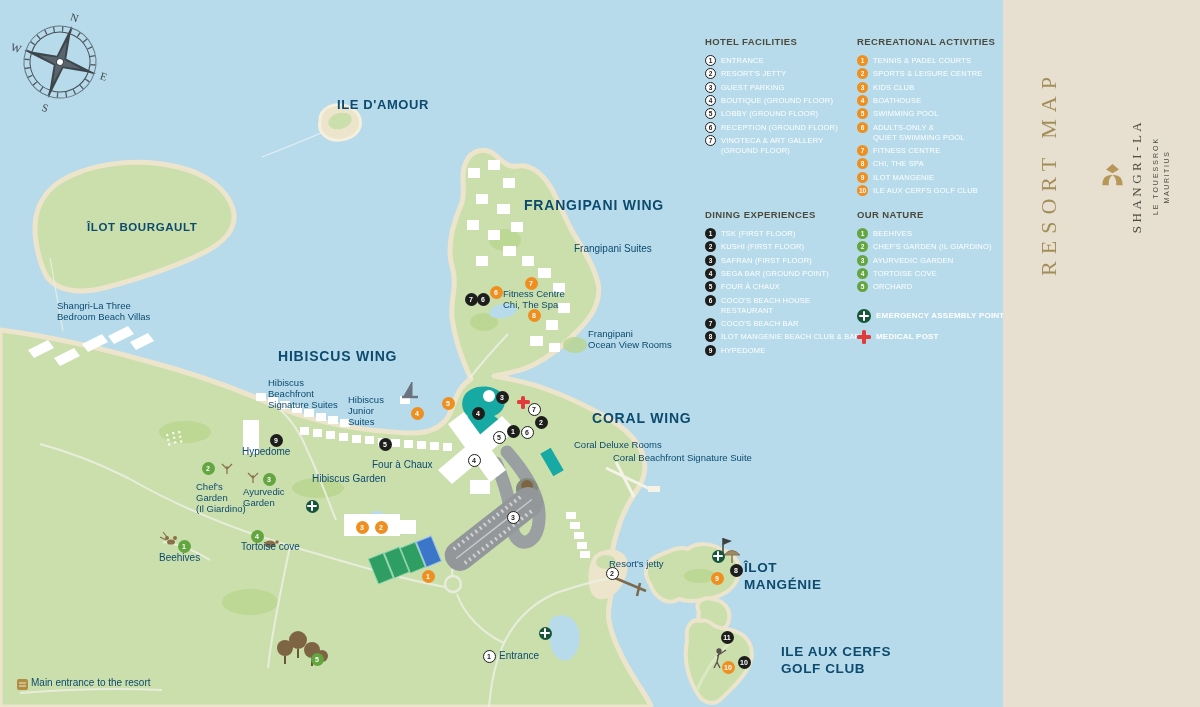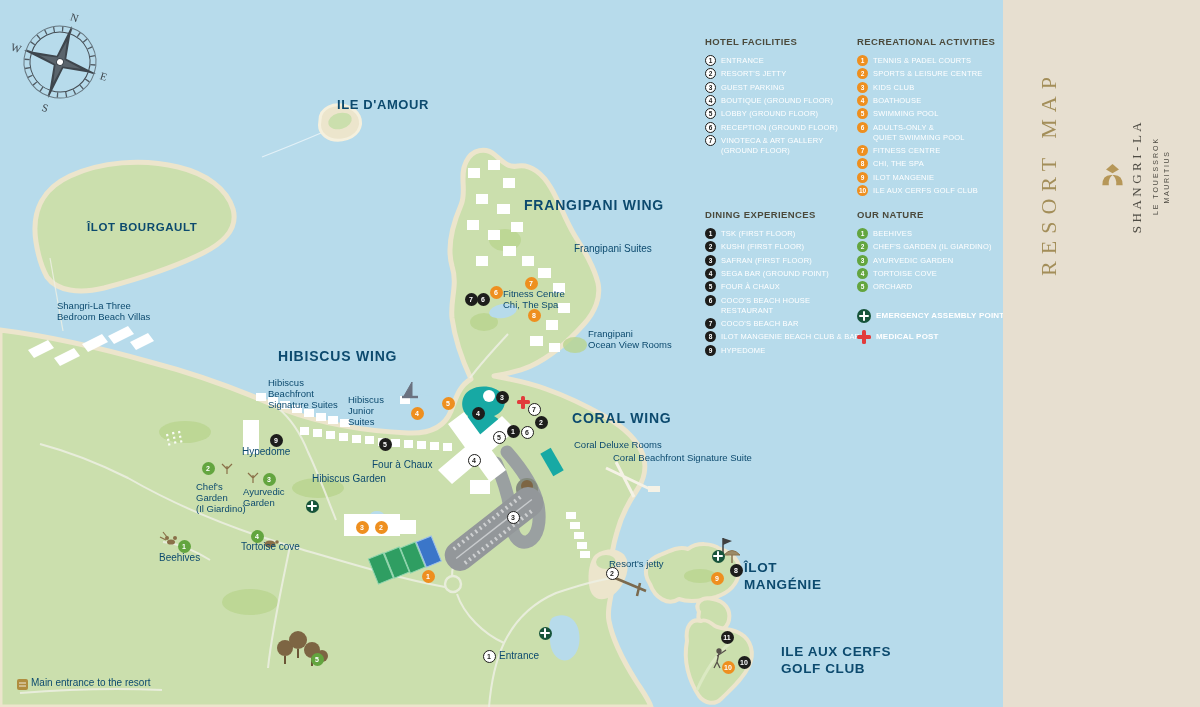--- a/index.html
+++ b/index.html
@@ -237,21 +237,21 @@
 Chi, The Spa</div>
       <div class="maplabel lbl-sm" style="left: 588px; top: 288px; margin-top: 40px;">Frangipani
 Ocean View Rooms</div>
       <div class="maplabel lbl-big" style="left: 278px; top: 348px;">HIBISCUS WING</div>
       <div class="maplabel lbl-sm" style="left: 268px; top: 377px;">Hibiscus
 Beachfront
 Signature Suites</div>
       <div class="maplabel lbl-sm" style="left: 348px; top: 394px;">Hibiscus
 Junior
 Suites</div>
-      <div class="maplabel lbl-big" style="left: 572px; top: 410px;">CORAL WING</div>
+      <div class="maplabel lbl-big" style="left: 592px; top: 410px;">CORAL WING</div>
       <div class="maplabel lbl-sm" style="left: 574px; top: 439px;">Coral Deluxe Rooms</div>
       <div class="maplabel lbl-sm" style="left: 613px; top: 452px;">Coral Beachfront Signature Suite</div>
       <div class="maplabel lbl-sm" style="left: 242px; top: 446px; font-size: 10px;">Hypedome</div>
       <div class="maplabel lbl-sm" style="left: 196px; top: 481px;">Chef's
 Garden
 (Il Giardino)</div>
       <div class="maplabel lbl-sm" style="left: 243px; top: 486px;">Ayurvedic
 Garden</div>
       <div class="maplabel lbl-sm" style="left: 312px; top: 473px; font-size: 10px;">Hibiscus Garden</div>
       <div class="maplabel lbl-sm" style="left: 372px; top: 459px; font-size: 10px;">Four à Chaux</div>

